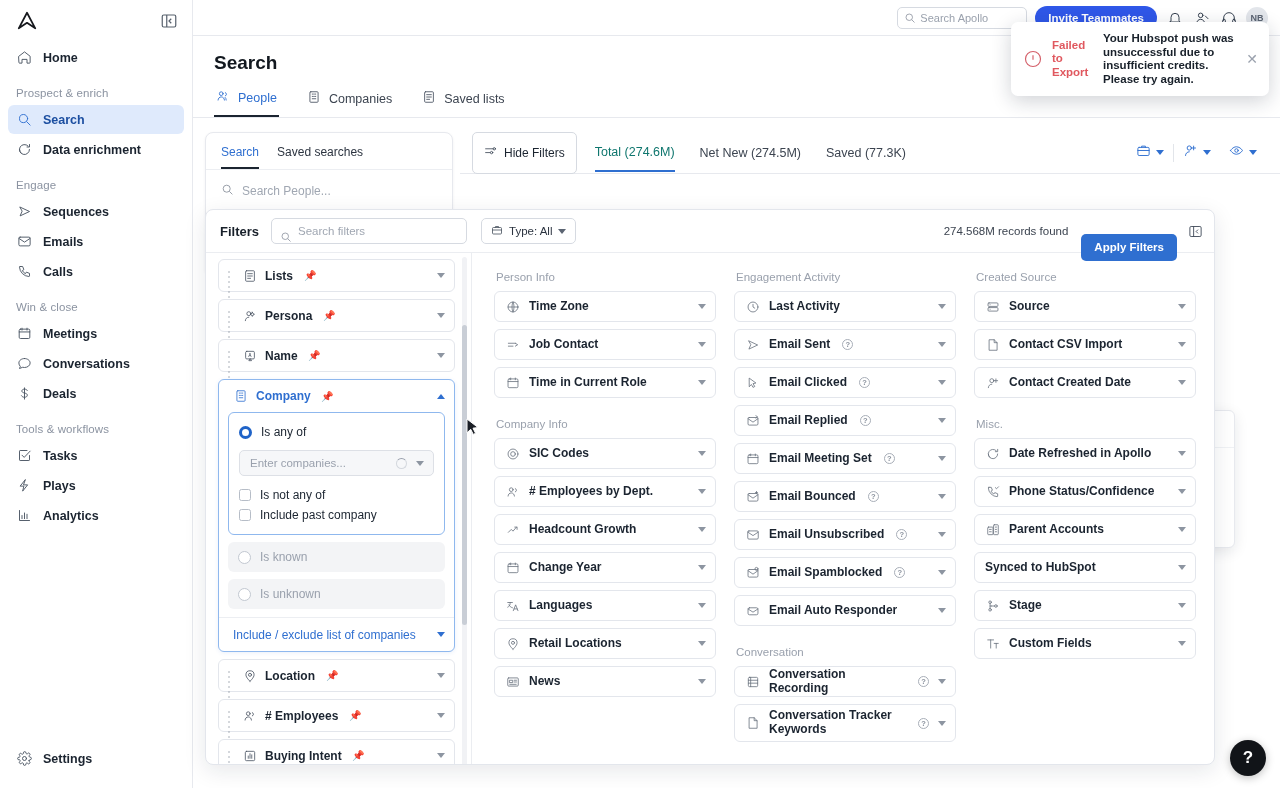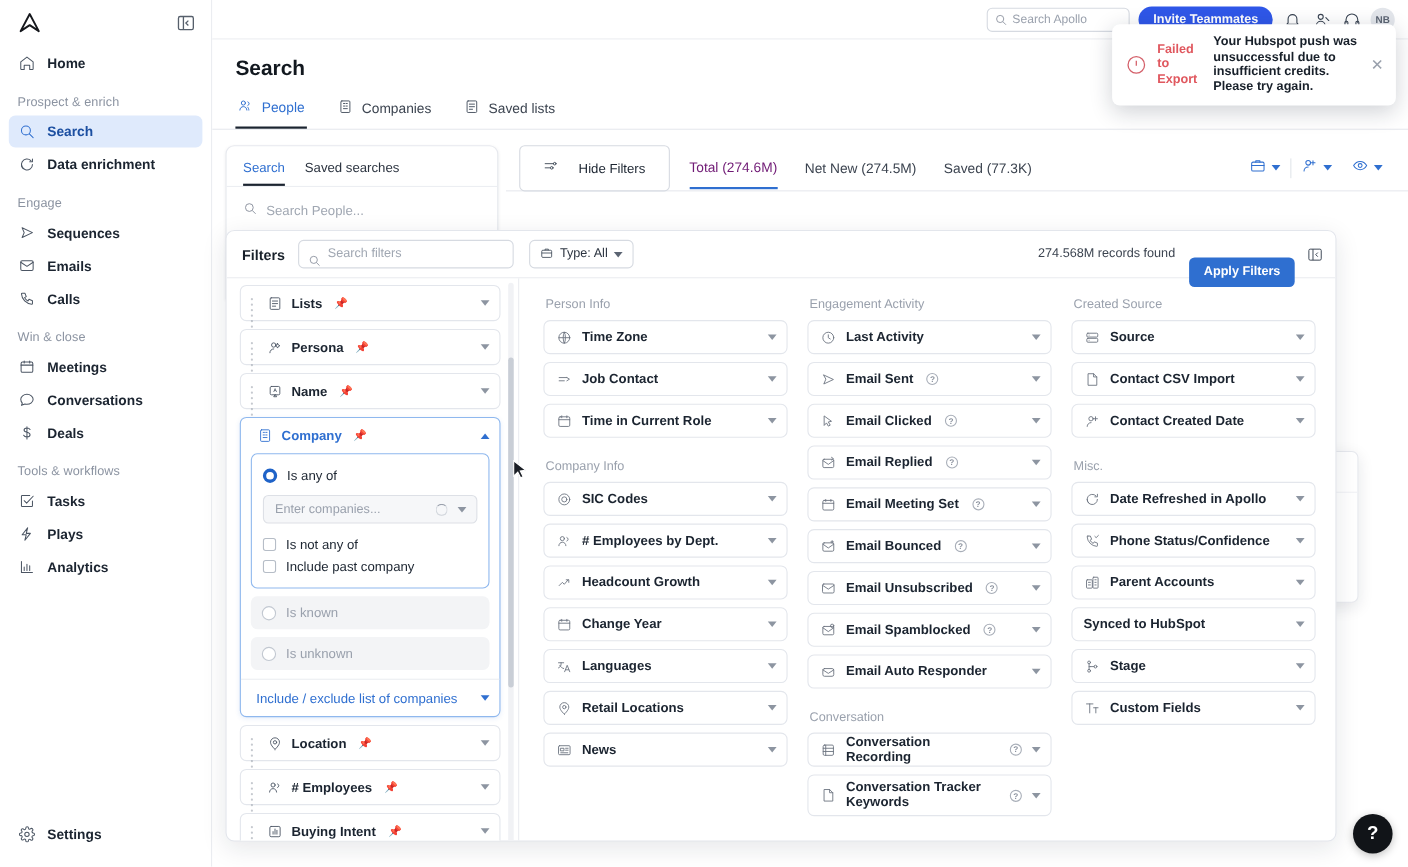--- a/index.html
+++ b/index.html
@@ -88,27 +88,27 @@
   .sc-tab.active { color: #2f6fd0; border-bottom: 2px solid #1b2430; }
   .sc-input { display: flex; align-items: center; gap: 8px; padding: 13px 15px; font-size: 12px; color: #a0a7b2; }
   .sc-input svg { width: 13px; height: 13px; fill:none; stroke:#8a919d; stroke-width:1.6; }
 
   
   #restoolbar {
     position: absolute; left: 460px; top: 132px; right: 0; height: 42px;
     border-bottom: 1px solid #e7e9ee; display: flex; align-items: center; padding: 0 14px 0 12px;
   }
   .hidefilters {
-    display: flex; align-items: center; gap: 19px; height: 42px; padding: 0 21px;
+    display: flex; align-items: center; gap: 7px; height: 42px; padding: 0 11px;
     border: 1px solid #d6dae1; border-radius: 5px; background: #fff;
     font-size: 12px; color: #1b2430; cursor: pointer; margin-right: 18px;
   }
   .hidefilters svg { width: 13px; height: 13px; fill:none; stroke:#394452; stroke-width:1.5; stroke-linecap:round; }
   .rtab { font-size: 12.5px; color: #3c4450; padding: 11px 0 11px 0; margin-right: 25px; cursor: pointer; }
-  .rtab.active { color: #701a75; border-bottom: 2px solid #2f6fd0; }
+  .rtab.active { color: #0f766e; border-bottom: 2px solid #2f6fd0; }
   .rt-spacer { flex: 1; }
   .rt-group { display: flex; align-items: center; gap: 5px; padding: 0 9px; }
   .rt-group svg { width: 15px; height: 15px; fill:none; stroke:#2f6fd0; stroke-width:1.5; stroke-linecap:round; stroke-linejoin:round; }
   .caret { width: 0; height: 0; border-left: 4px solid transparent; border-right: 4px solid transparent;
            border-top: 5px solid #2f6fd0; cursor: pointer; }
   .rt-div { width: 1px; height: 18px; background: #e2e5ea; }
 
   
   #ghostdd {
     position: absolute; left: 1160px; top: 410px; width: 75px; height: 138px;

